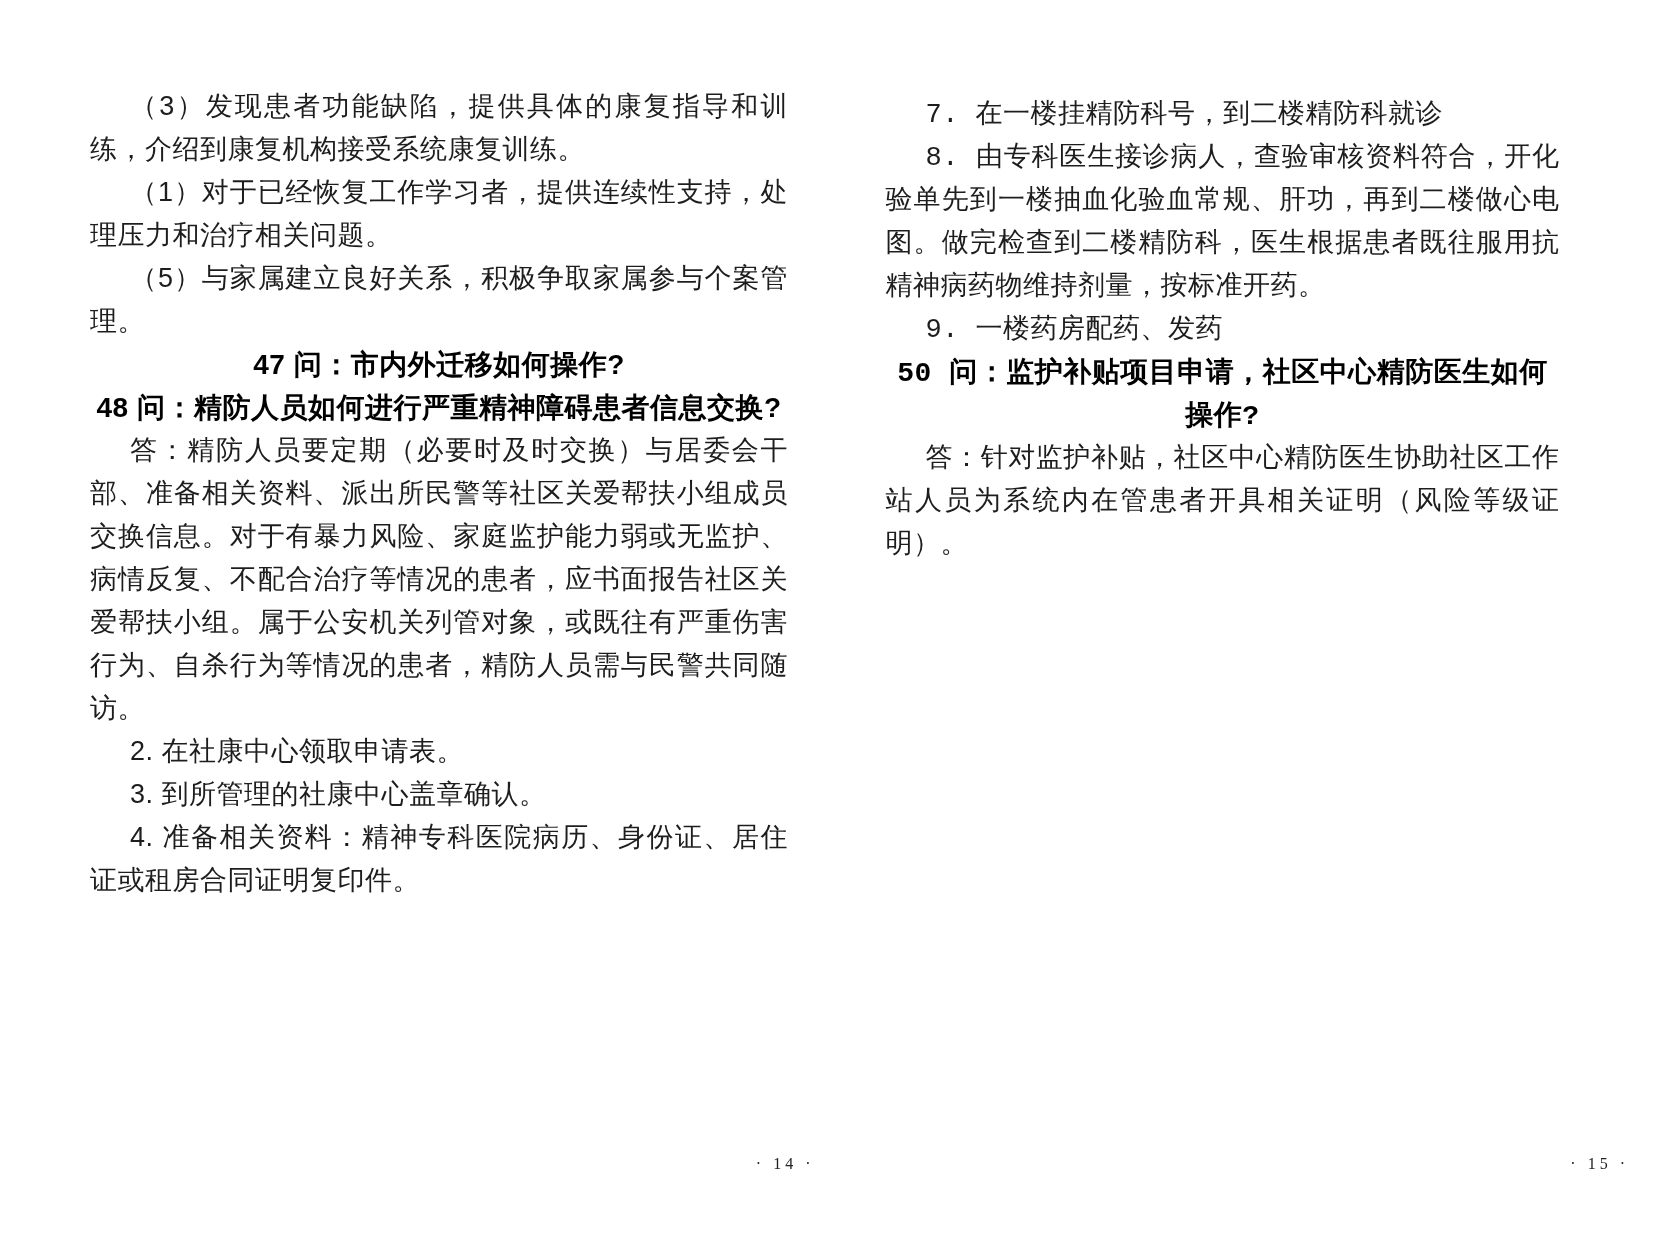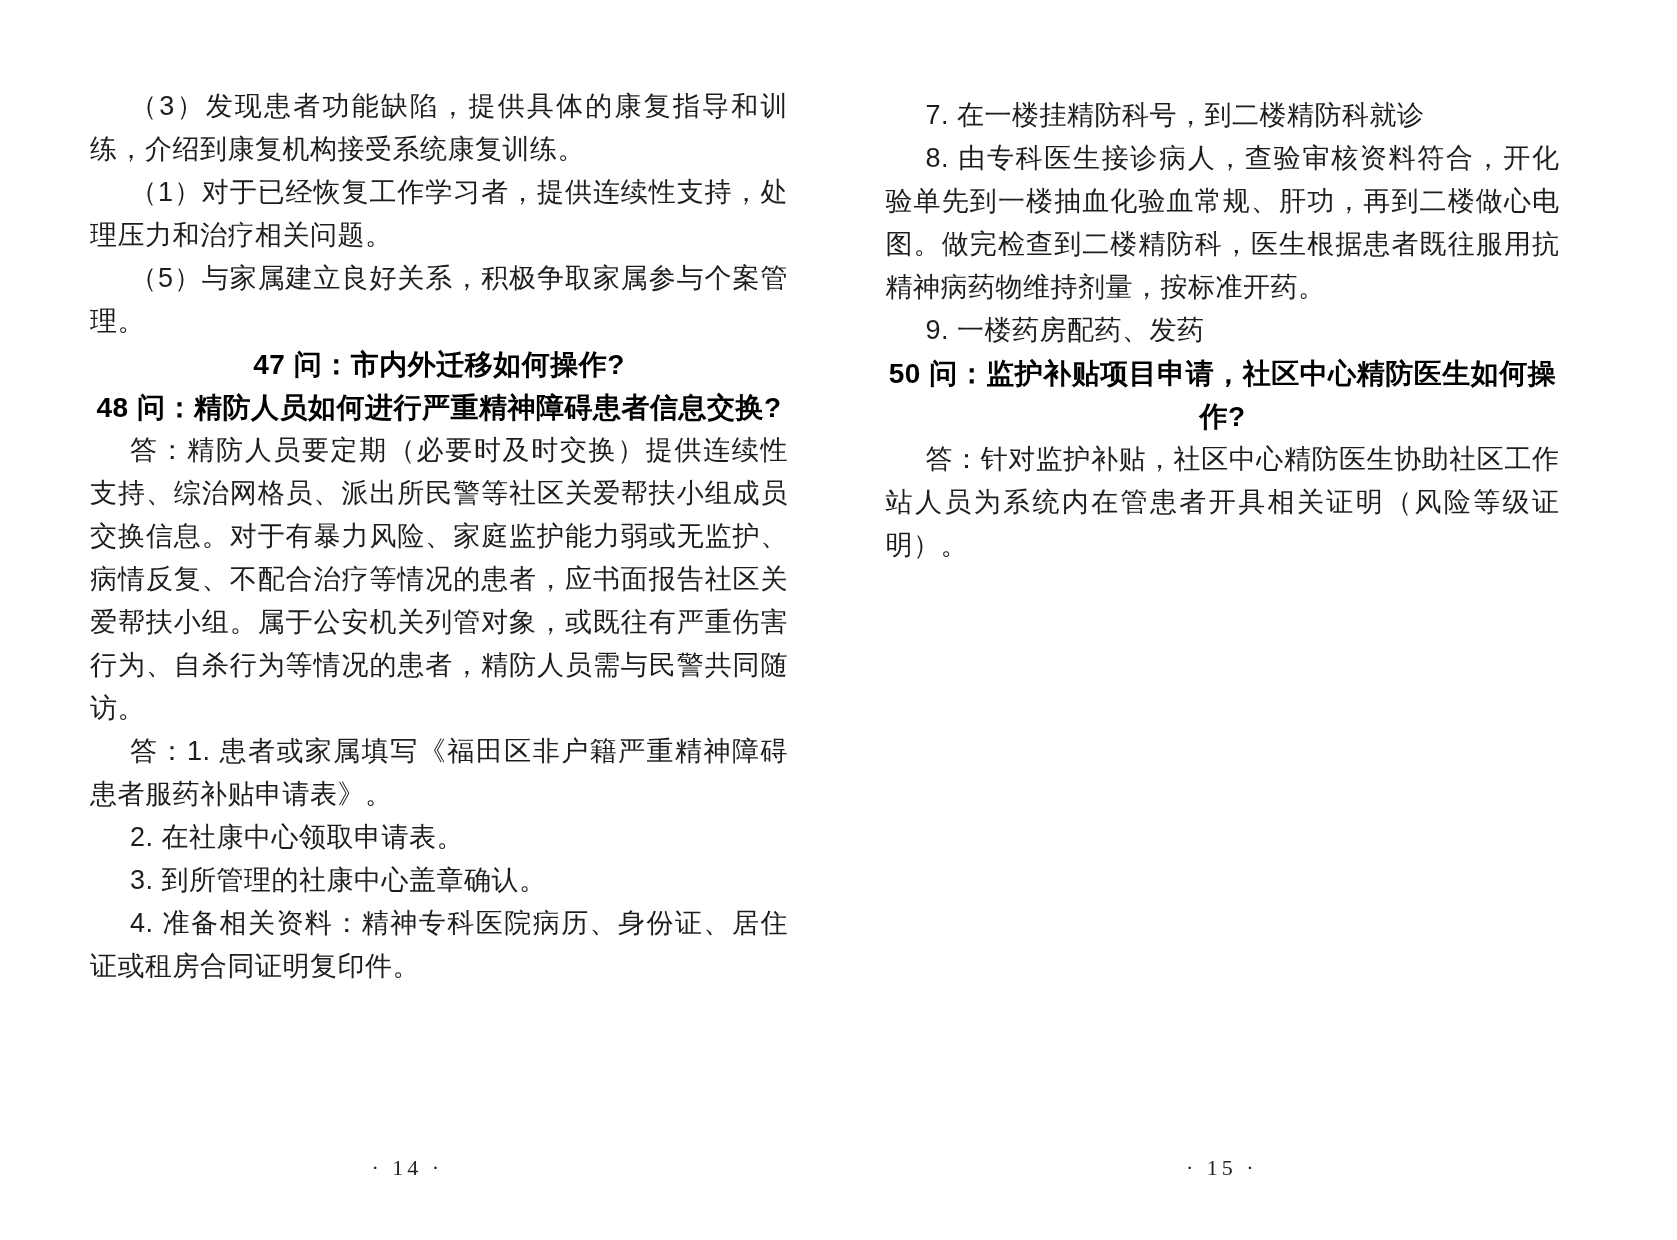--- a/index.html
+++ b/index.html
@@ -37,59 +37,59 @@
   }
   .page-left .text-col {
     left: 90px;
     top: 85px;
     width: 698px;
   }
   .page-right .text-col {
     left: 71px;
     top: 94px;
     width: 674px;
+    font-family: Liberation Mono, monospace;
   }
   p.para {
     margin: 0;
     text-indent: 40px;
   }
   p.qhead {
     margin: 0;
     text-indent: 0;
     font-weight: bold;
     font-size: 28px;
     color: #000000;
     text-align: center;
   }
   .pageno {
     position: absolute;
     left: 0;
     top: 1155px;
     width: 100%;
-    text-align: center;
+    text-align: right;
     font-family: "Liberation Serif", serif;
-    font-size: 22px;
+    font-size: 16px;
     letter-spacing: 4px;
     color: #222222;
   }
 </style>
 </head>
 <body>
 
 <div class="sheet">
 
   <div class="page page-left">
     <div class="text-col">
       <p class="para">（3）发现患者功能缺陷，提供具体的康复指导和训练，介绍到康复机构接受系统康复训练。</p>
       <p class="para">（1）对于已经恢复工作学习者，提供连续性支持，处理压力和治疗相关问题。</p>
       <p class="para">（5）与家属建立良好关系，积极争取家属参与个案管理。</p>
       <p class="qhead">47 问：市内外迁移如何操作?</p>
       <p class="qhead">48 问：精防人员如何进行严重精神障碍患者信息交换?</p>
-      <p class="para">答：精防人员要定期（必要时及时交换）提供连续性支持、综治网格员、派出所民警等社区关爱帮扶小组成员交换信息。对于有暴力风险、家庭监护能力弱或无监护、病情反复、不配合治疗等情况的患者，应书面报告社区关爱帮扶小组。属于公安机关列管对象，或既往有严重伤害行为、自杀行为等情况的患者，精防人员需与民警共同随访。</p>
-      <p class="para">答：1. 患者或家属填写《福田区非户籍严重精神障碍患者服药补贴申请表》。</p>
+      <p class="para">答：精防人员要定期（必要时及时交换）与居委会干部、准备相关资料、派出所民警等社区关爱帮扶小组成员交换信息。对于有暴力风险、家庭监护能力弱或无监护、病情反复、不配合治疗等情况的患者，应书面报告社区关爱帮扶小组。属于公安机关列管对象，或既往有严重伤害行为、自杀行为等情况的患者，精防人员需与民警共同随访。</p>
       <p class="para">2. 在社康中心领取申请表。</p>
       <p class="para">3. 到所管理的社康中心盖章确认。</p>
       <p class="para">4. 准备相关资料：精神专科医院病历、身份证、居住证或租房合同证明复印件。</p>
 
     </div>
     <div class="pageno">· 14 ·</div>
   </div>
 
   <div class="page page-right">
     <div class="text-col">

